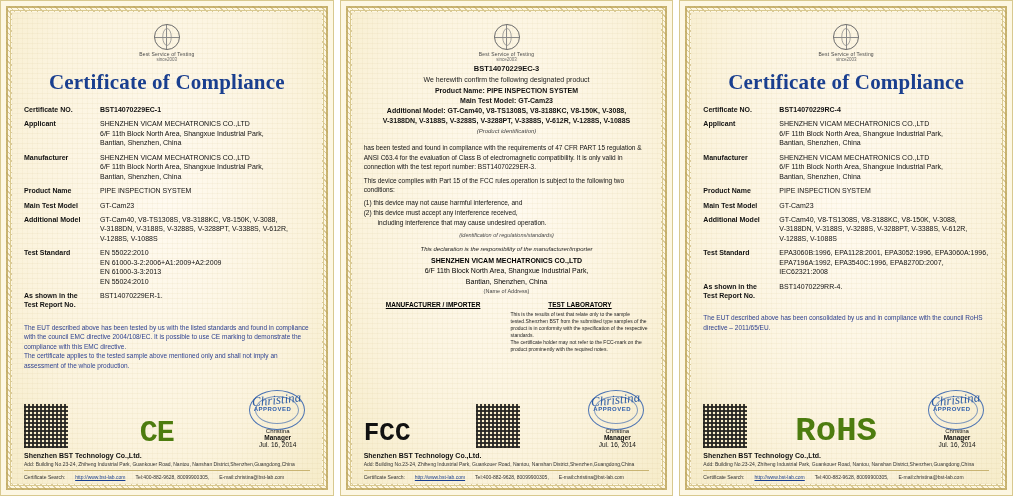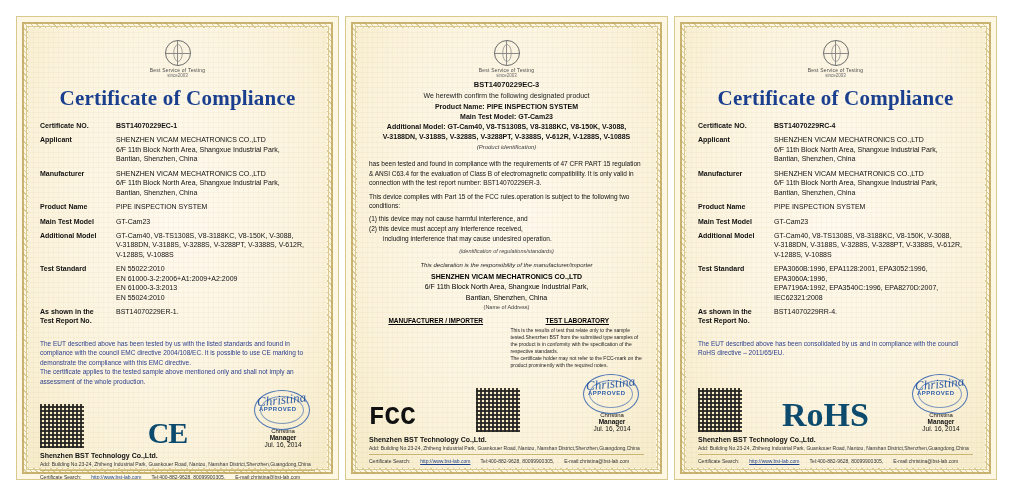--- a/index.html
+++ b/index.html
@@ -7,21 +7,21 @@
     margin: 0; padding: 0;
     width: 1013px; height: 496px;
     background: #ffffff;
     font-family: "Liberation Sans", sans-serif;
   }
   .sheet {
     position: relative;
     width: 1013px; height: 496px;
     display: flex;
     gap: 6px;
-    padding: 16px;
+    padding: 0;
     background: #ffffff;
   }
   .cert {
     position: relative;
     flex: 1 1 0;
     background: #fdf7e3;
     border: 1px solid #d8c98f;
     overflow: hidden;
   }
   
@@ -120,24 +120,24 @@
   }
   .qr {
     width: 44px; height: 44px;
     background:
       repeating-linear-gradient(0deg, #1a1a1a 0 2px, #fdf7e3 2px 4px),
       repeating-linear-gradient(90deg, #1a1a1a 0 2px, #fdf7e3 2px 4px);
     background-blend-mode: multiply;
     opacity: .85;
   }
   .bigmark {
-    font-family: Liberation Serif, serif;
+    font-family: Liberation Mono, monospace;
     font-weight: bold;
     font-size: 30px;
-    color: #0c4a6e;
+    color: #4d7c0f;
     letter-spacing: -1px;
     line-height: 1;
   }
   .bigmark.rohs { font-size: 34px; letter-spacing: 0; }
   .fcc-mark {
     font-family: Liberation Mono, monospace;
     font-weight: bold; font-size: 26px; color: #111;
   }
   .stamp {
     position: relative;

